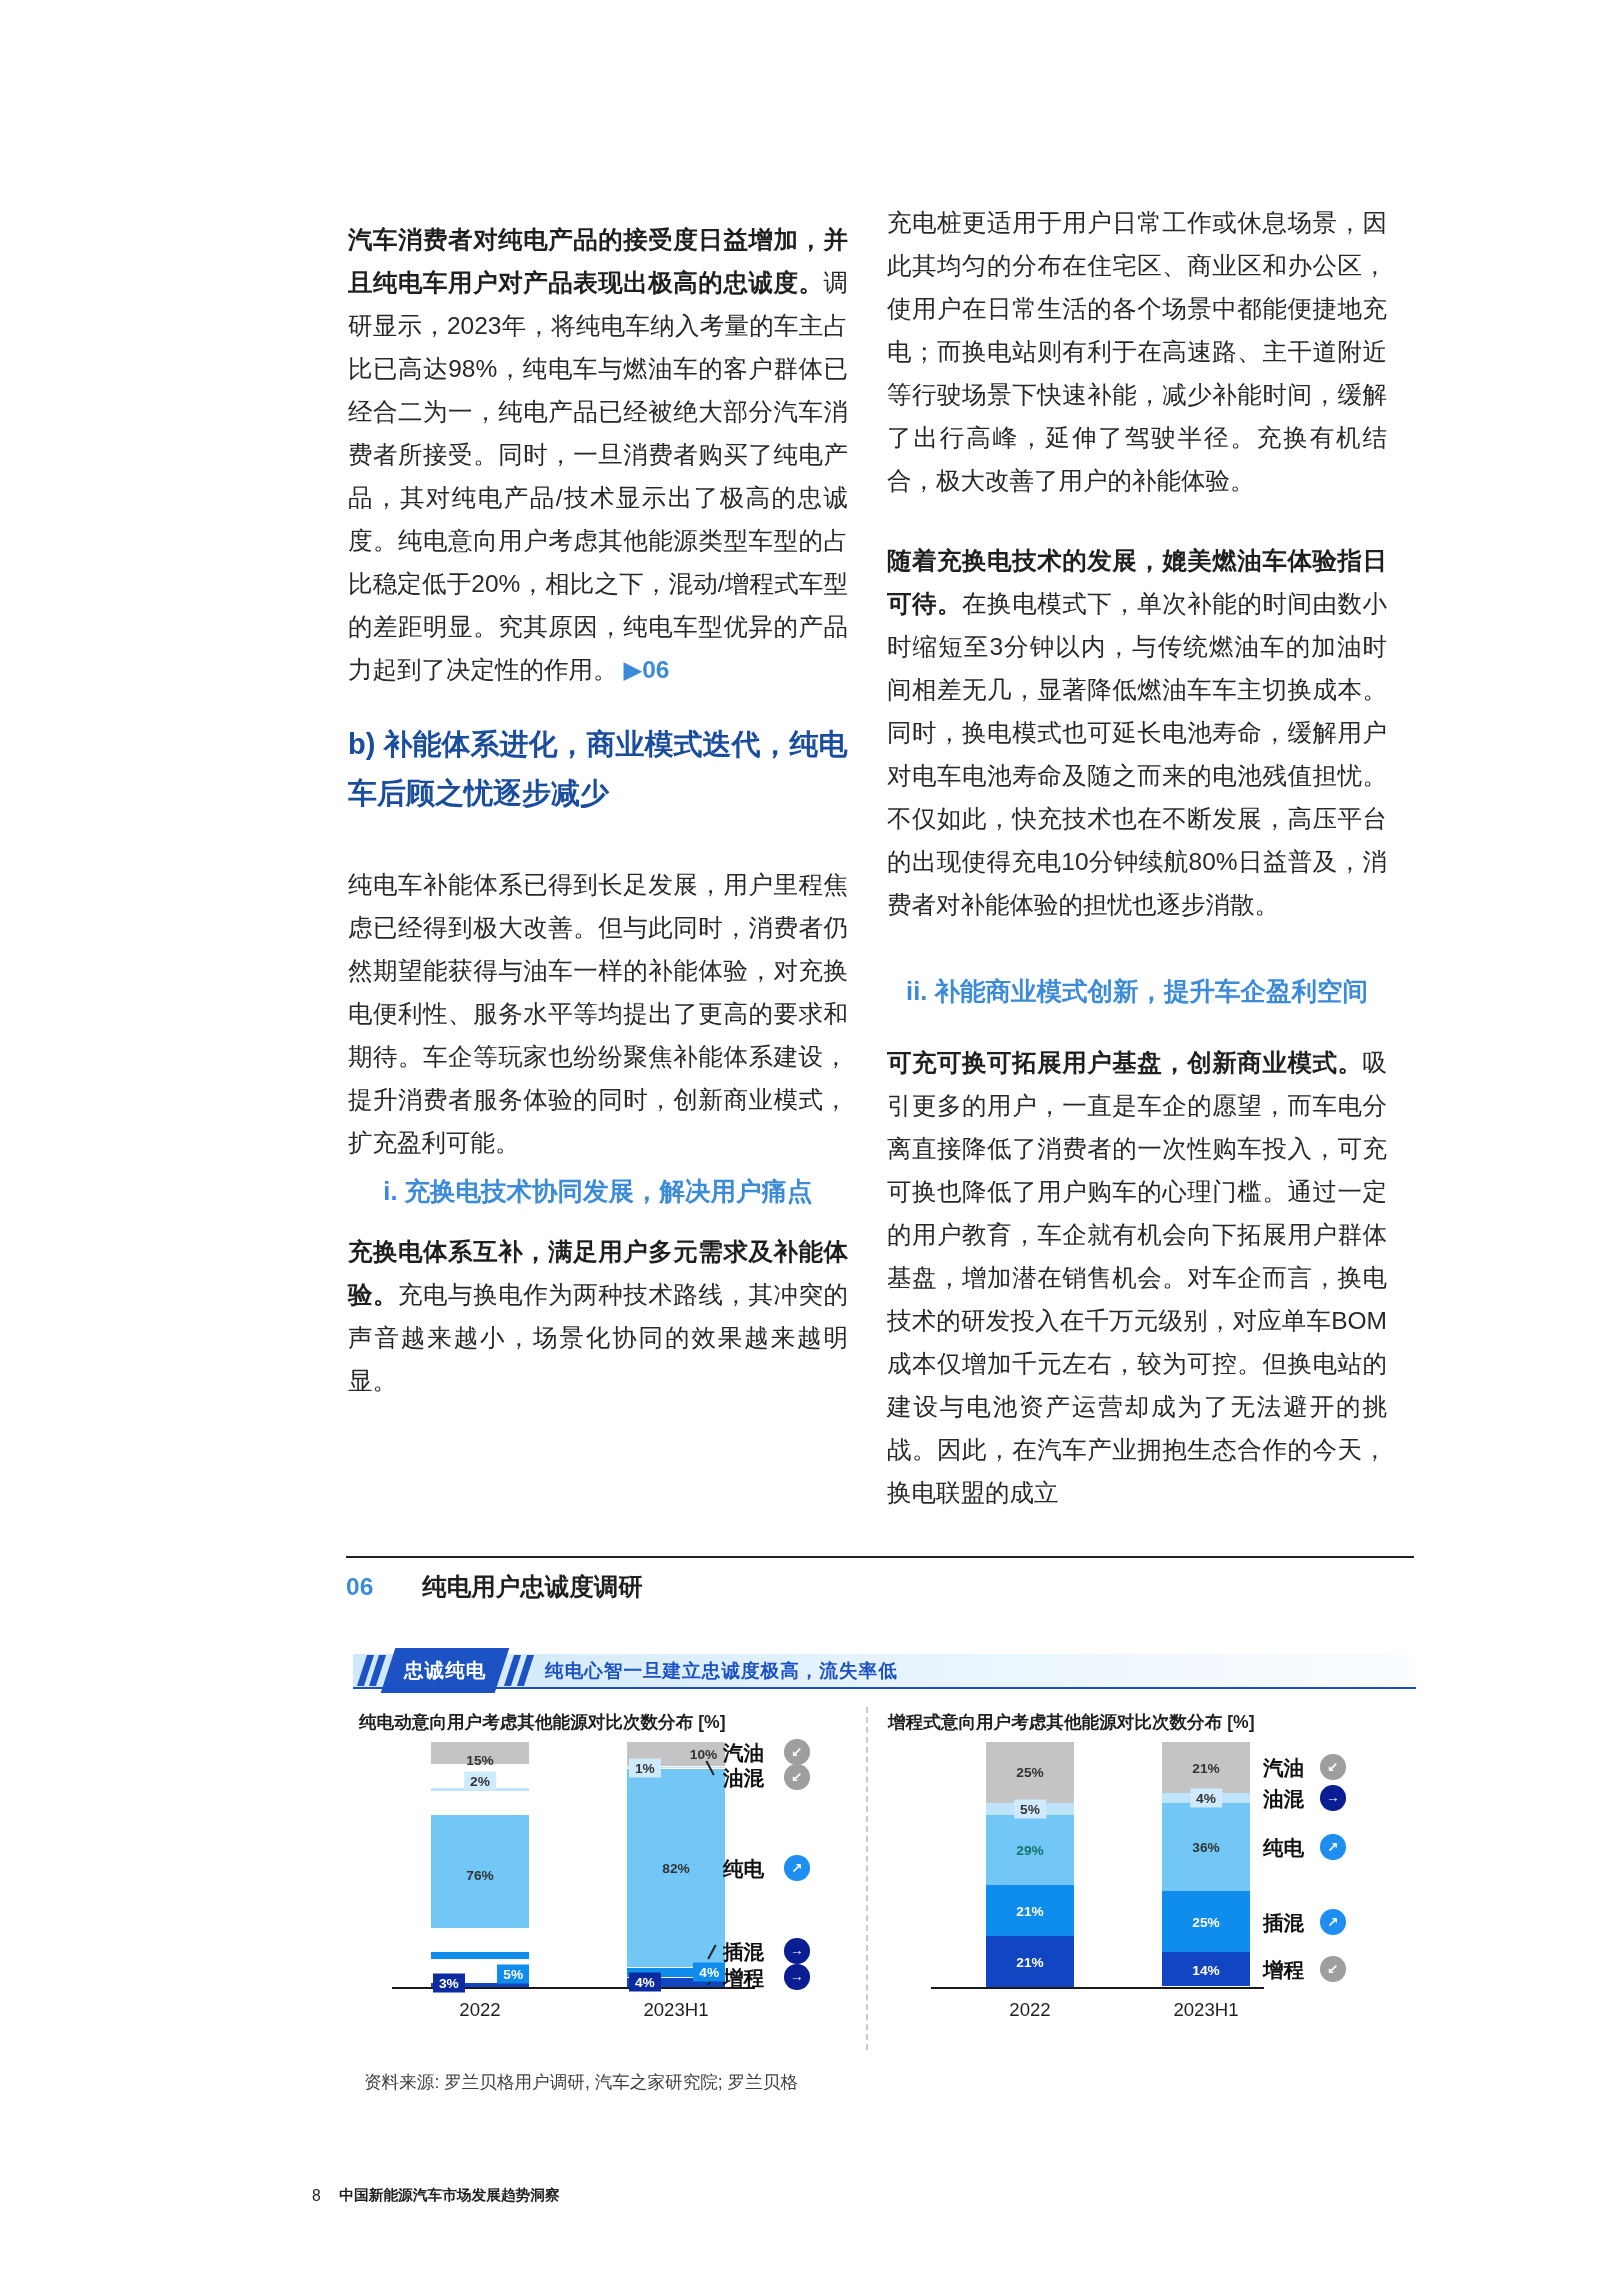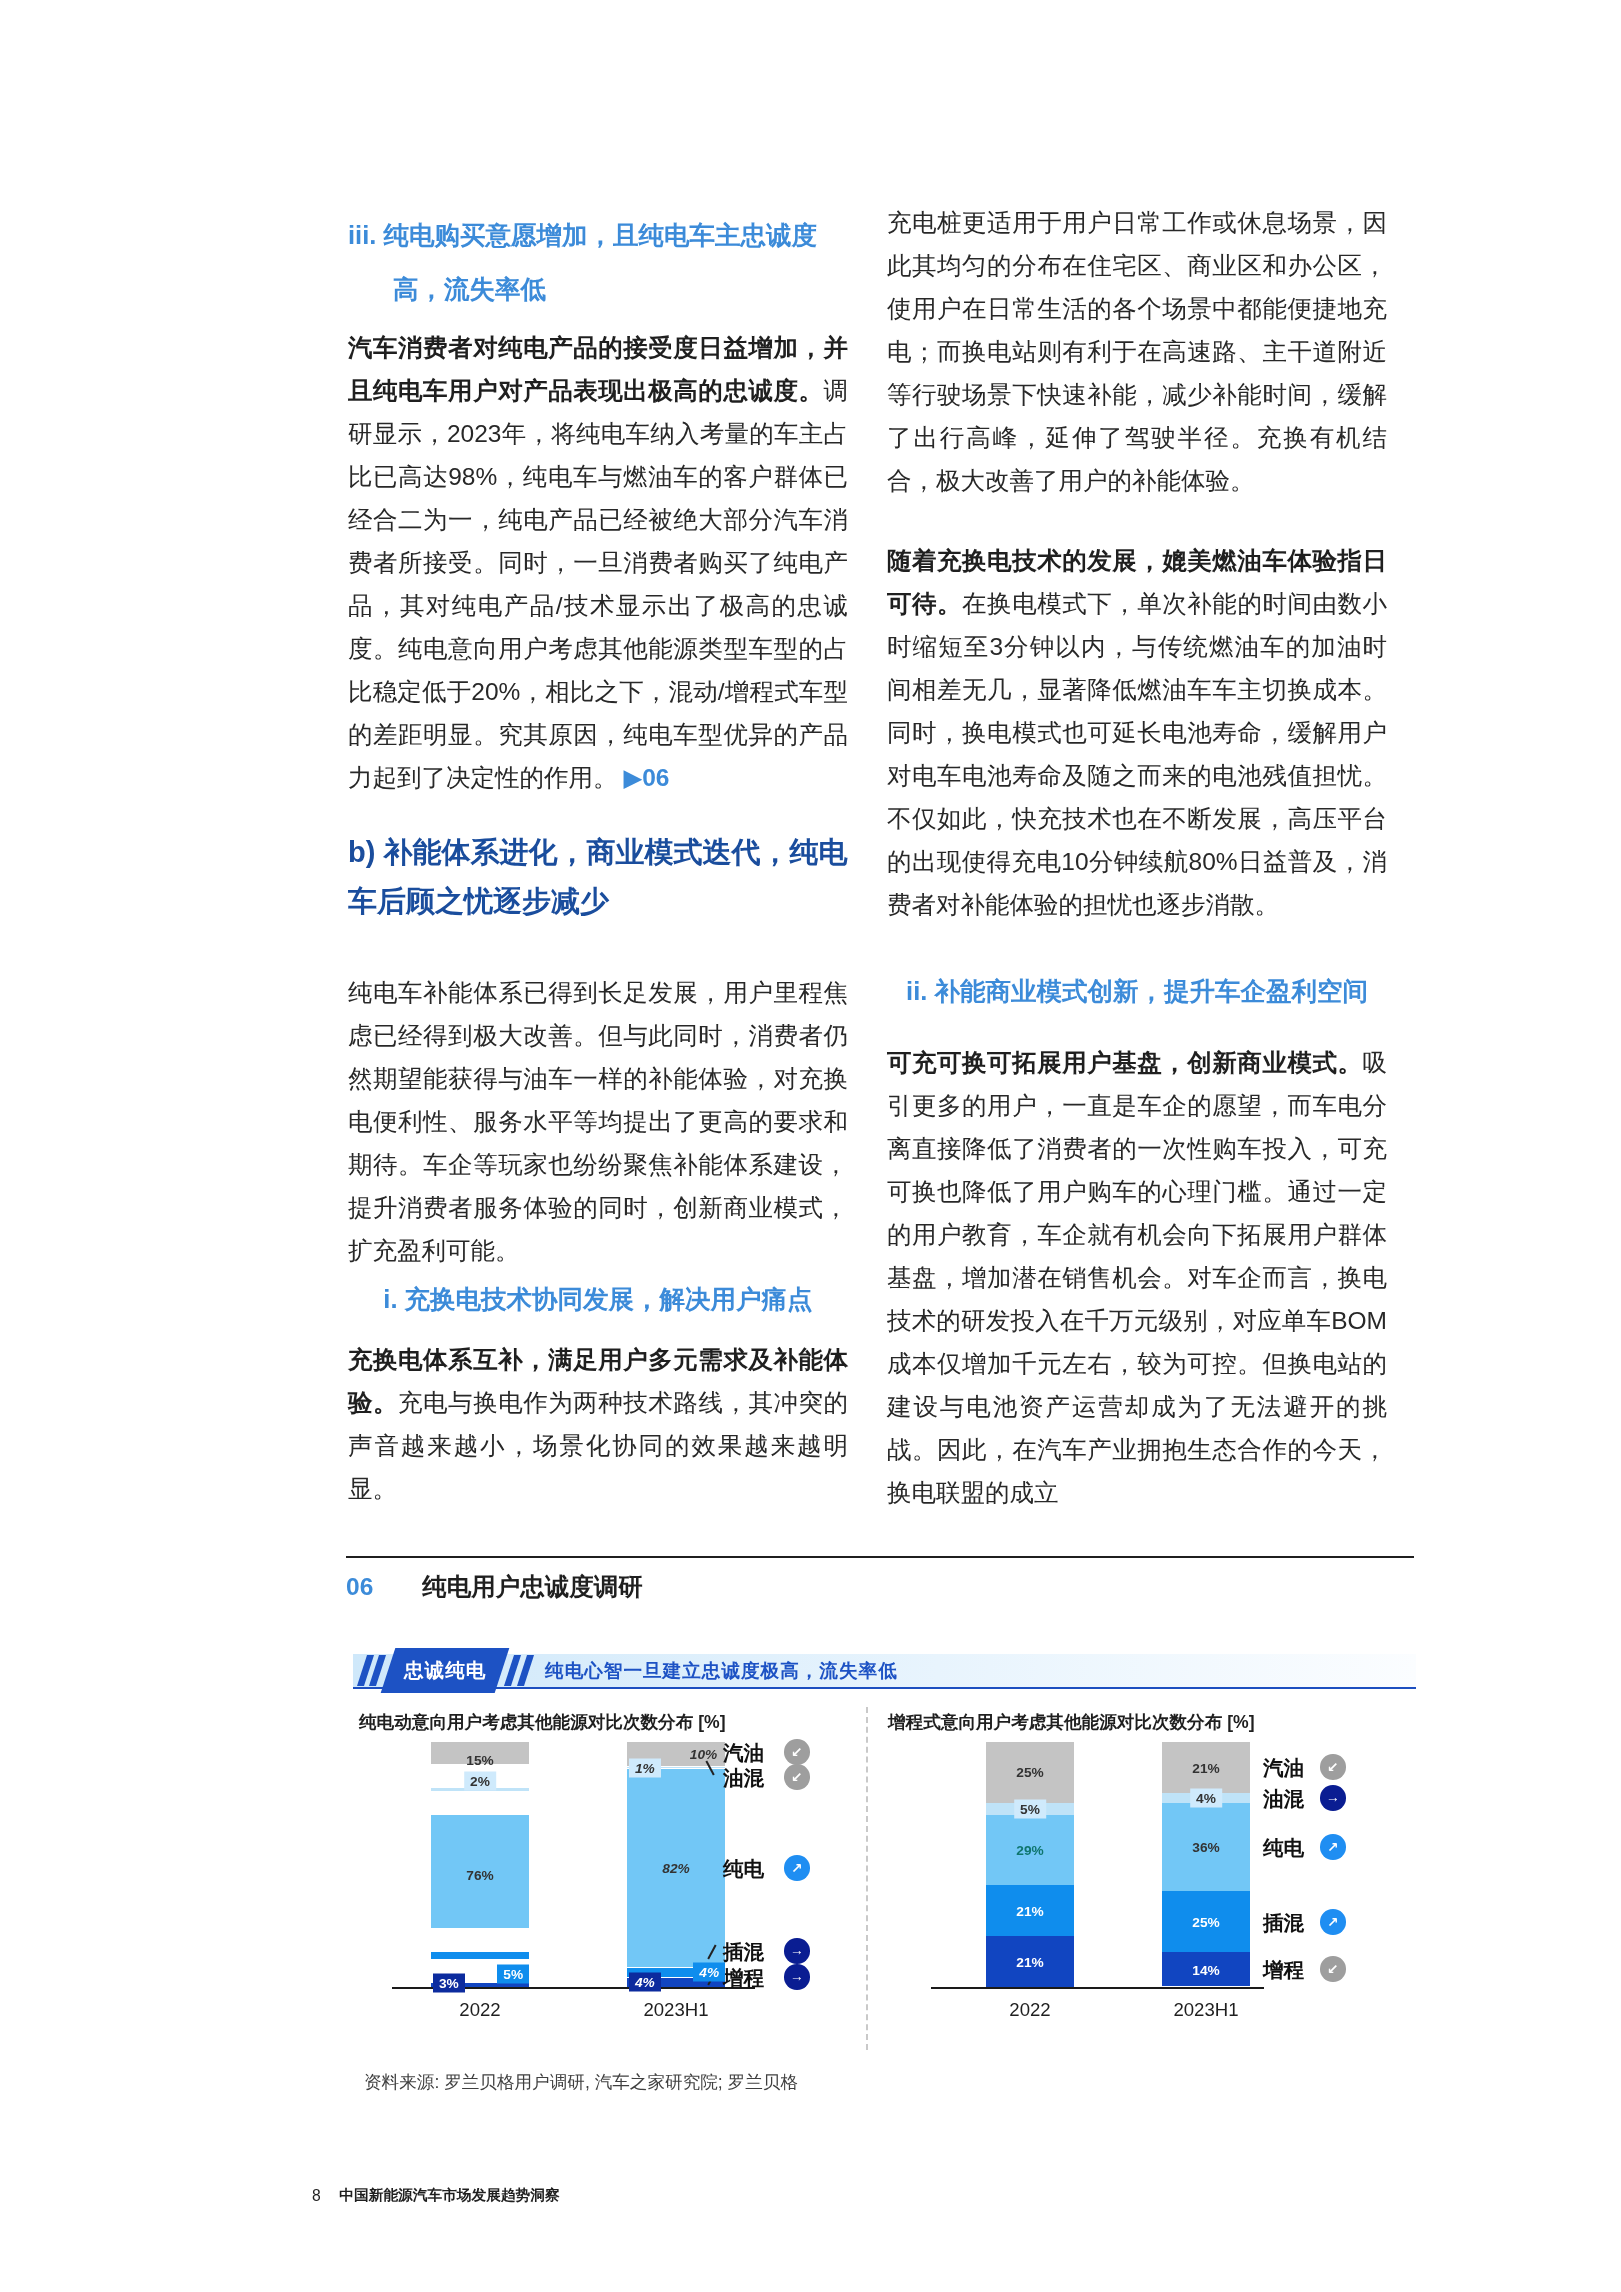--- a/index.html
+++ b/index.html
@@ -61,21 +61,20 @@
   .footer{position:absolute;left:312px;top:2186px;display:flex;align-items:center;}
   .footer .pnum{font-size:15.7px;color:#1f1f1f;}
   .footer .ptitle{margin-left:18.6px;font-size:14.7px;font-weight:600;color:#1f1f1f;}
 </style>
 </head>
 <body>
 
 <div class="page">
 
   <div class="col left-col">
-    <h3 class="h-sub hang">iii.  纯电购买意愿增加，且纯电车主忠诚度高，流失率低</h3>
     <p class="para" style="margin-top:9.8px"><b>汽车消费者对纯电产品的接受度日益增加，并且纯电车用户对产品表现出极高的忠诚度。</b><span>调研显示，2023年，将纯电车纳入考量的车主占比已高达98%，纯电车与燃油车的客户群体已经合二为一，纯电产品已经被绝大部分汽车消费者所接受。同时，一旦消费者购买了纯电产品，其对纯电产品/技术显示出了极高的忠诚度。纯电意向用户考虑其他能源类型车型的占比稳定低于20%，相比之下，混动/增程式车型的差距明显。究其原因，纯电车型优异的产品力起到了决定性的作用。</span><span class="ref">▶06</span></p>
     <h2 class="h-main" style="margin-top:29px">b) 补能体系进化，商业模式迭代，纯电车后顾之忧逐步减少</h2>
     <p class="para" style="margin-top:45px">纯电车补能体系已得到长足发展，用户里程焦虑已经得到极大改善。但与此同时，消费者仍然期望能获得与油车一样的补能体验，对充换电便利性、服务水平等均提出了更高的要求和期待。车企等玩家也纷纷聚焦补能体系建设，提升消费者服务体验的同时，创新商业模式，扩充盈利可能。</p>
     <h4 class="h-sub single" style="margin-top:7.8px">i. 充换电技术协同发展，解决用户痛点</h4>
     <p class="para" style="margin-top:19.6px"><b>充换电体系互补，满足用户多元需求及补能体验。</b><span>充电与换电作为两种技术路线，其冲突的声音越来越小，场景化协同的效果越来越明显。</span></p>
   </div>
 
   <div class="col right-col">
     <p class="para">充电桩更适用于用户日常工作或休息场景，因此其均匀的分布在住宅区、商业区和办公区，使用户在日常生活的各个场景中都能便捷地充电；而换电站则有利于在高速路、主干道附近等行驶场景下快速补能，减少补能时间，缓解了出行高峰，延伸了驾驶半径。充换有机结合，极大改善了用户的补能体验。</p>
     <p class="para" style="margin-top:37px"><b>随着充换电技术的发展，媲美燃油车体验指日可待。</b><span>在换电模式下，单次补能的时间由数小时缩短至3分钟以内，与传统燃油车的加油时间相差无几，显著降低燃油车车主切换成本。同时，换电模式也可延长电池寿命，缓解用户对电车电池寿命及随之而来的电池残值担忧。不仅如此，快充技术也在不断发展，高压平台的出现使得充电10分钟续航80%日益普及，消费者对补能体验的担忧也逐步消散。</span></p>
@@ -108,21 +107,21 @@
         <div class="seg" style="height: 4.9px; background: rgb(191, 227, 248); border-top: 1.5px solid rgb(255, 255, 255);"></div>
         <div class="blabel box cx" style="top: 39px; left: 50%; background: rgb(207, 234, 252); color: rgb(51, 51, 51);">2%</div>
         <div class="seg" style="height: 184px; background: rgb(114, 199, 246); border-top: 1.5px solid rgb(255, 255, 255);"></div>
         <div class="blabel cx" style="top: 133px; left: 50%; color: rgb(51, 51, 51);">76%</div>
         <div class="seg" style="height: 12px; background: rgb(15, 141, 237); border-top: 1.5px solid rgb(255, 255, 255);"></div>
         <div class="blabel box" style="top: 232px; right: 0px; background: rgb(15, 141, 237); color: rgb(255, 255, 255);">5%</div>
         <div class="seg" style="height: 7.3px; background: rgb(17, 69, 193); border-top: 1.5px solid rgb(255, 255, 255);"></div>
         <div class="blabel box" style="top: 241px; left: 2px; background: rgb(12, 43, 158); color: rgb(255, 255, 255);">3%</div>
       </div>
       <div class="cat-label" style="left: 431px; width: 98px; top: 1999px;">2022</div>
-      <div class="bar" style="left: 627px; top: 1742px; width: 98px; height: 245px; font-style: italic;">
+      <div class="bar" style="left: 627px; top: 1742px; width: 98px; height: 245px;">
         <div class="seg" style="height: 24px; background: rgb(196, 196, 196);"></div>
         <div class="blabel" style="top: 12px; right: 7.8px; color: rgb(51, 51, 51);">10%</div>
         <div class="seg" style="height: 2.4px; background: rgb(191, 227, 248); border-top: 1.5px solid rgb(255, 255, 255);"></div>
         <div class="blabel box" style="top: 25.5px; left: 2px; background: rgb(207, 234, 252); color: rgb(51, 51, 51);">1%</div>
         <div class="seg" style="height: 199px; background: rgb(114, 199, 246); border-top: 1.5px solid rgb(255, 255, 255);"></div>
         <div class="blabel cx" style="top: 126px; left: 50%; color: rgb(51, 51, 51);">82%</div>
         <div class="seg" style="height: 9.7px; background: rgb(15, 141, 237); border-top: 1.5px solid rgb(255, 255, 255);"></div>
         <div class="blabel box" style="top: 230px; right: 0px; background: rgb(15, 141, 237); color: rgb(255, 255, 255);">4%</div>
         <div class="seg" style="height: 9.7px; background: rgb(17, 69, 193); border-top: 1.5px solid rgb(255, 255, 255);"></div>
         <div class="blabel box" style="top: 240px; left: 2px; background: rgb(12, 43, 158); color: rgb(255, 255, 255);">4%</div>

